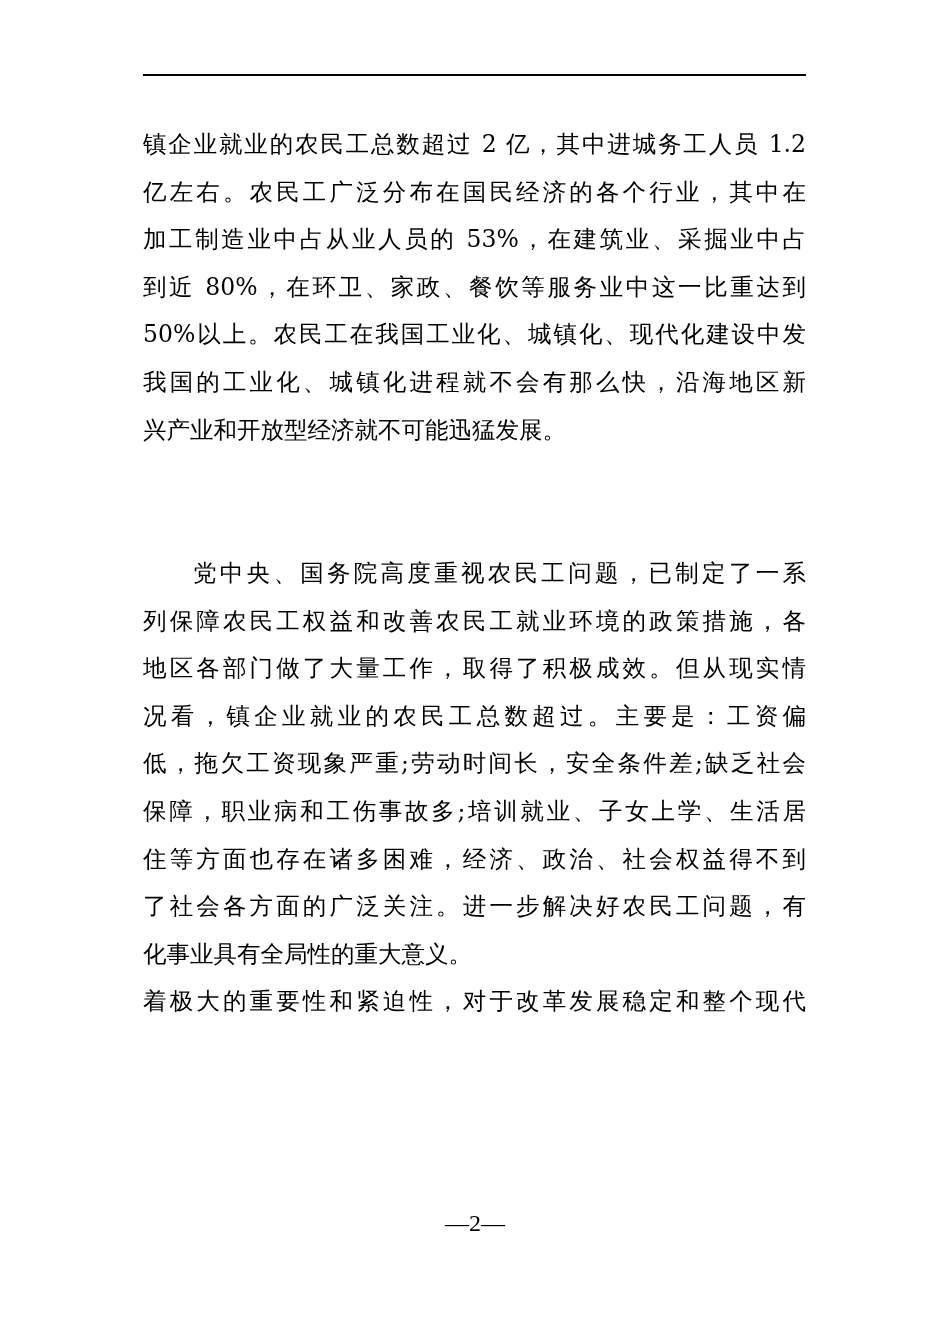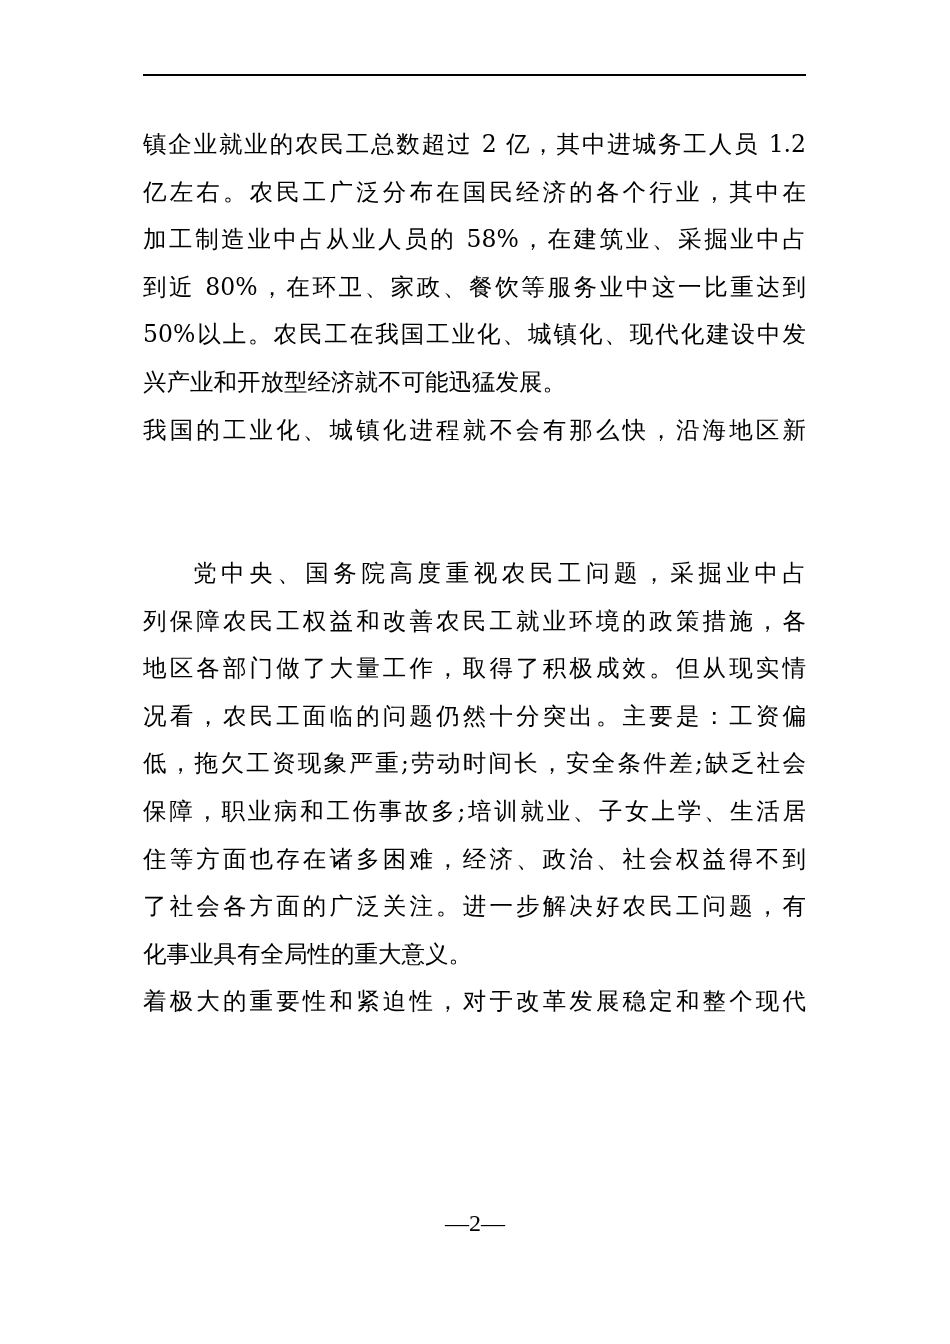--- a/index.html
+++ b/index.html
@@ -67,32 +67,32 @@
 </head>
 <body>
 
 <div class="page">
 
   <div class="top-rule"></div>
 
   <div class="body-text para-1">
     <span class="line">镇企业就业的农民工总数超过 2 亿，其中进城务工人员 1.2</span>
     <span class="line">亿左右。农民工广泛分布在国民经济的各个行业，其中在</span>
-    <span class="line">加工制造业中占从业人员的 58%，在建筑业、采掘业中占</span>
+    <span class="line">加工制造业中占从业人员的 53%，在建筑业、采掘业中占</span>
     <span class="line">到近 80%，在环卫、家政、餐饮等服务业中这一比重达到</span>
     <span class="line">50%以上。农民工在我国工业化、城镇化、现代化建设中发</span>
+    <span class="line">我国的工业化、城镇化进程就不会有那么快，沿海地区新</span>
     <span class="line last">兴产业和开放型经济就不可能迅猛发展。</span>
-    <span class="line">我国的工业化、城镇化进程就不会有那么快，沿海地区新</span>
   </div>
 
   <div class="body-text para-2">
-    <span class="line indent">党中央、国务院高度重视农民工问题，采掘业中占</span>
+    <span class="line indent">党中央、国务院高度重视农民工问题，已制定了一系</span>
     <span class="line">列保障农民工权益和改善农民工就业环境的政策措施，各</span>
     <span class="line">地区各部门做了大量工作，取得了积极成效。但从现实情</span>
-    <span class="line">况看，农民工面临的问题仍然十分突出。主要是：工资偏</span>
+    <span class="line">况看，镇企业就业的农民工总数超过。主要是：工资偏</span>
     <span class="line">低，拖欠工资现象严重;劳动时间长，安全条件差;缺乏社会</span>
     <span class="line">保障，职业病和工伤事故多;培训就业、子女上学、生活居</span>
     <span class="line">住等方面也存在诸多困难，经济、政治、社会权益得不到</span>
     <span class="line">了社会各方面的广泛关注。进一步解决好农民工问题，有</span>
     <span class="line last">化事业具有全局性的重大意义。</span>
     <span class="line">着极大的重要性和紧迫性，对于改革发展稳定和整个现代</span>
   </div>
 
   <div class="page-number">—2—</div>
 

